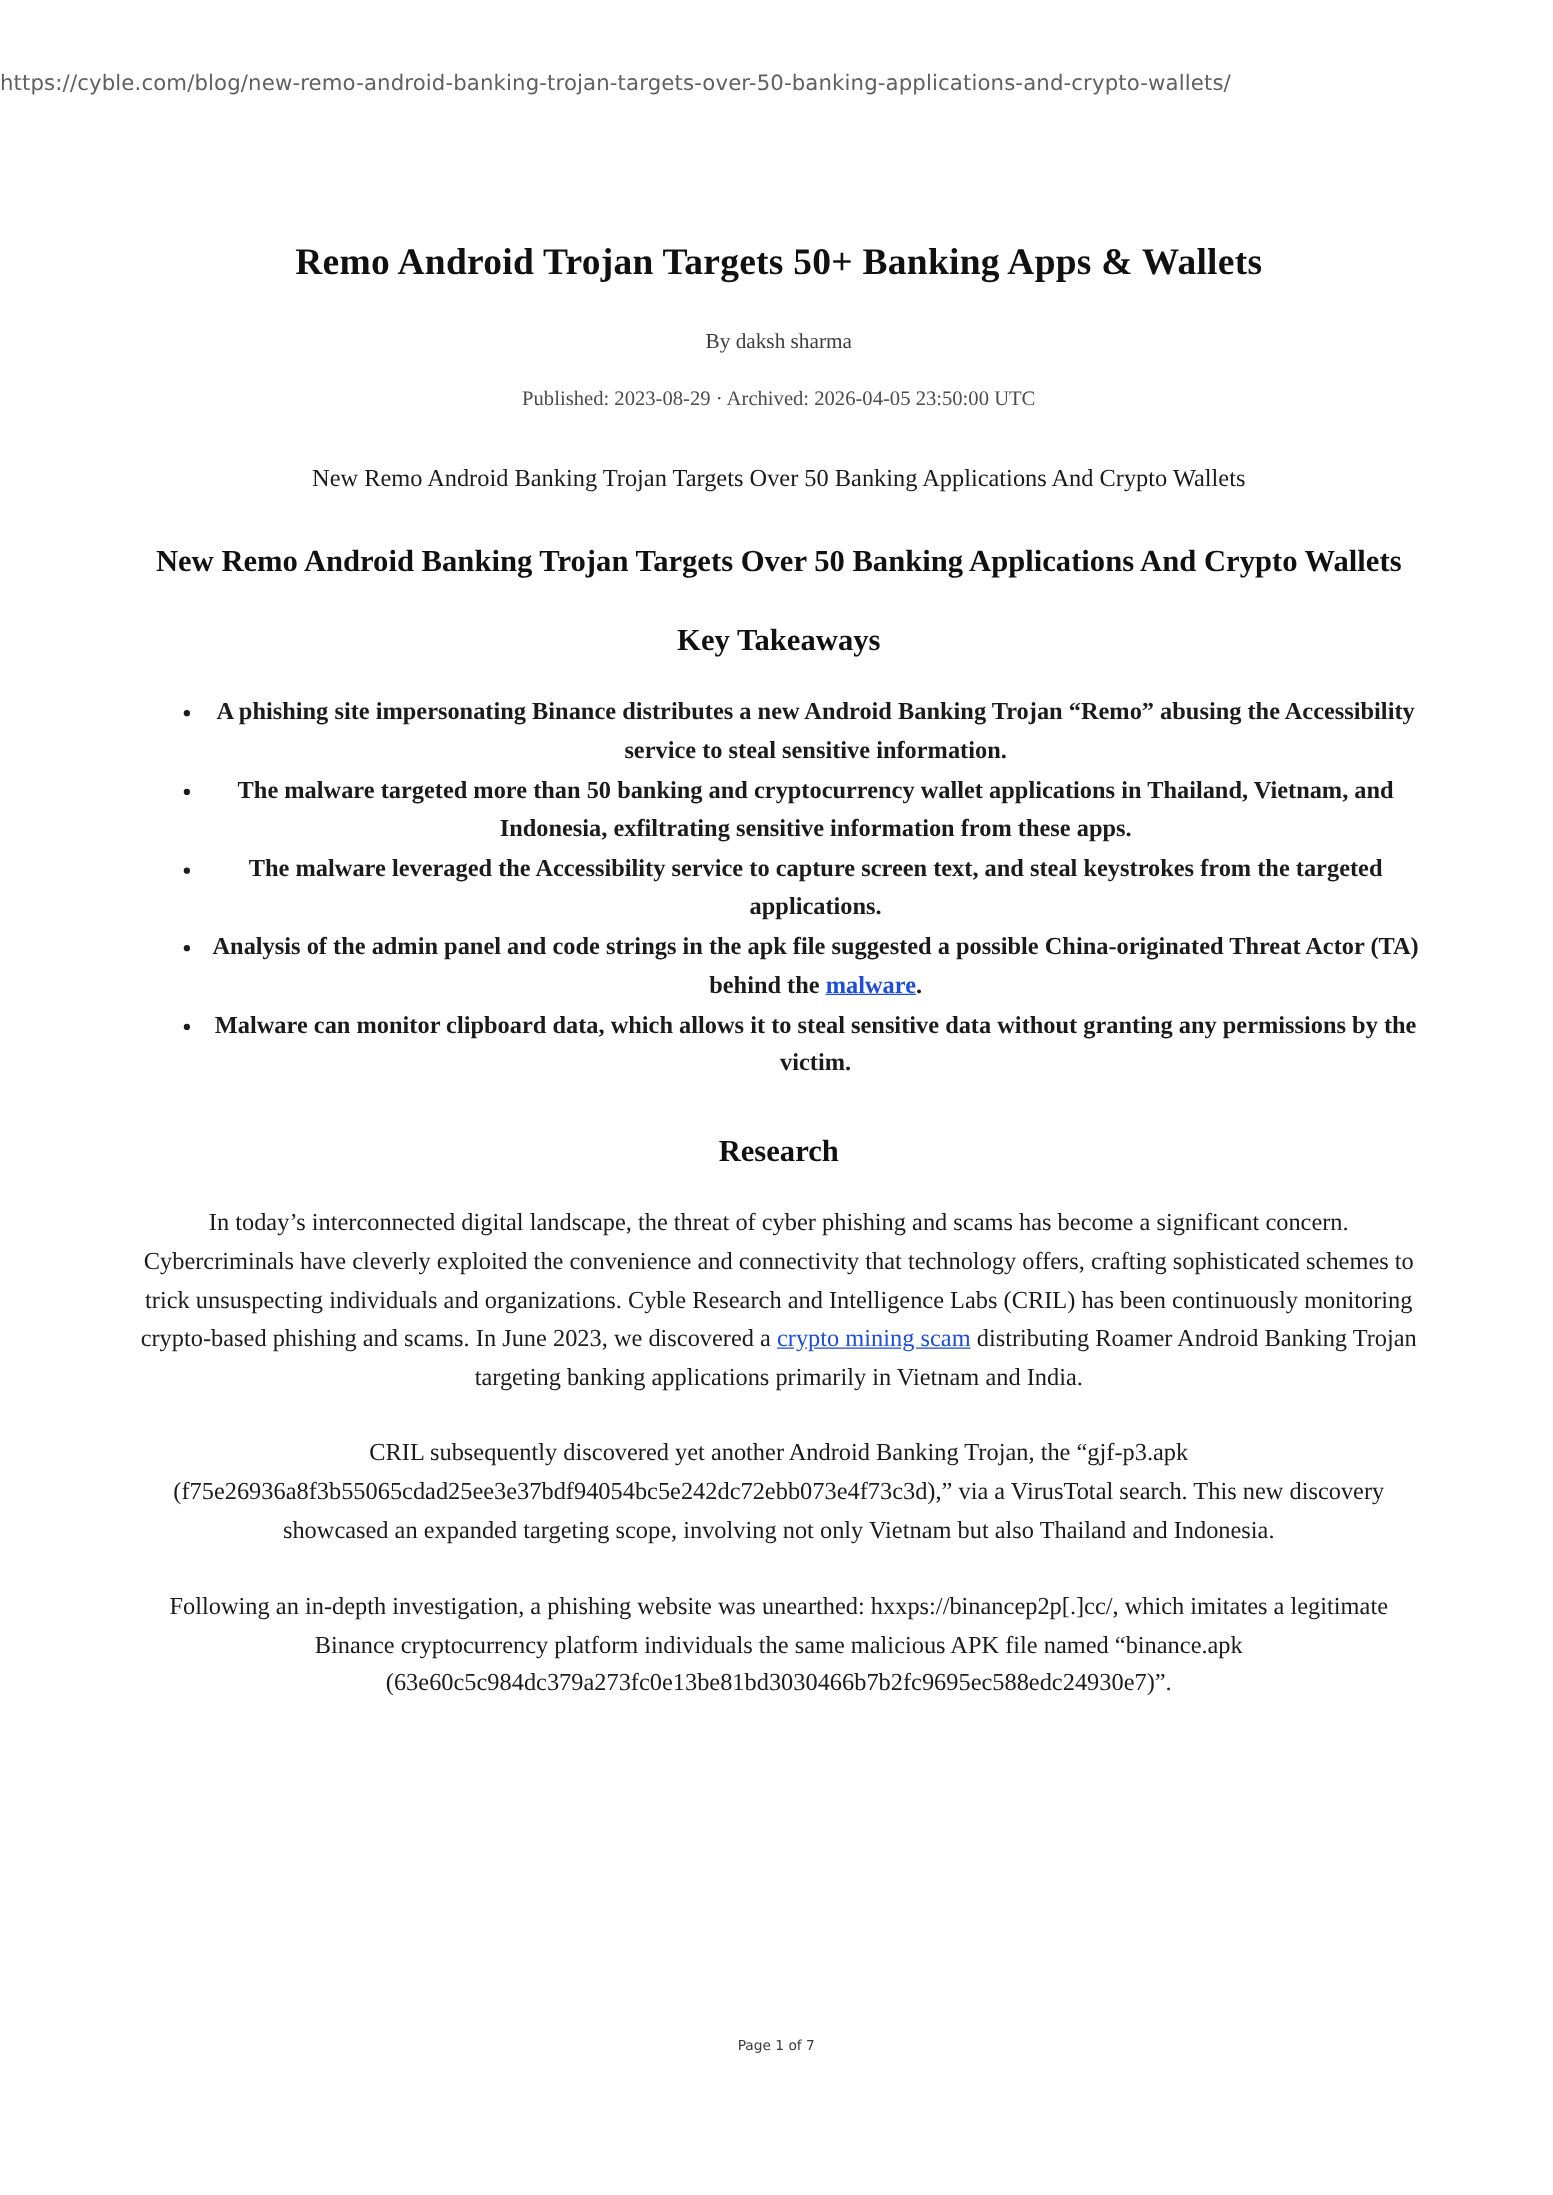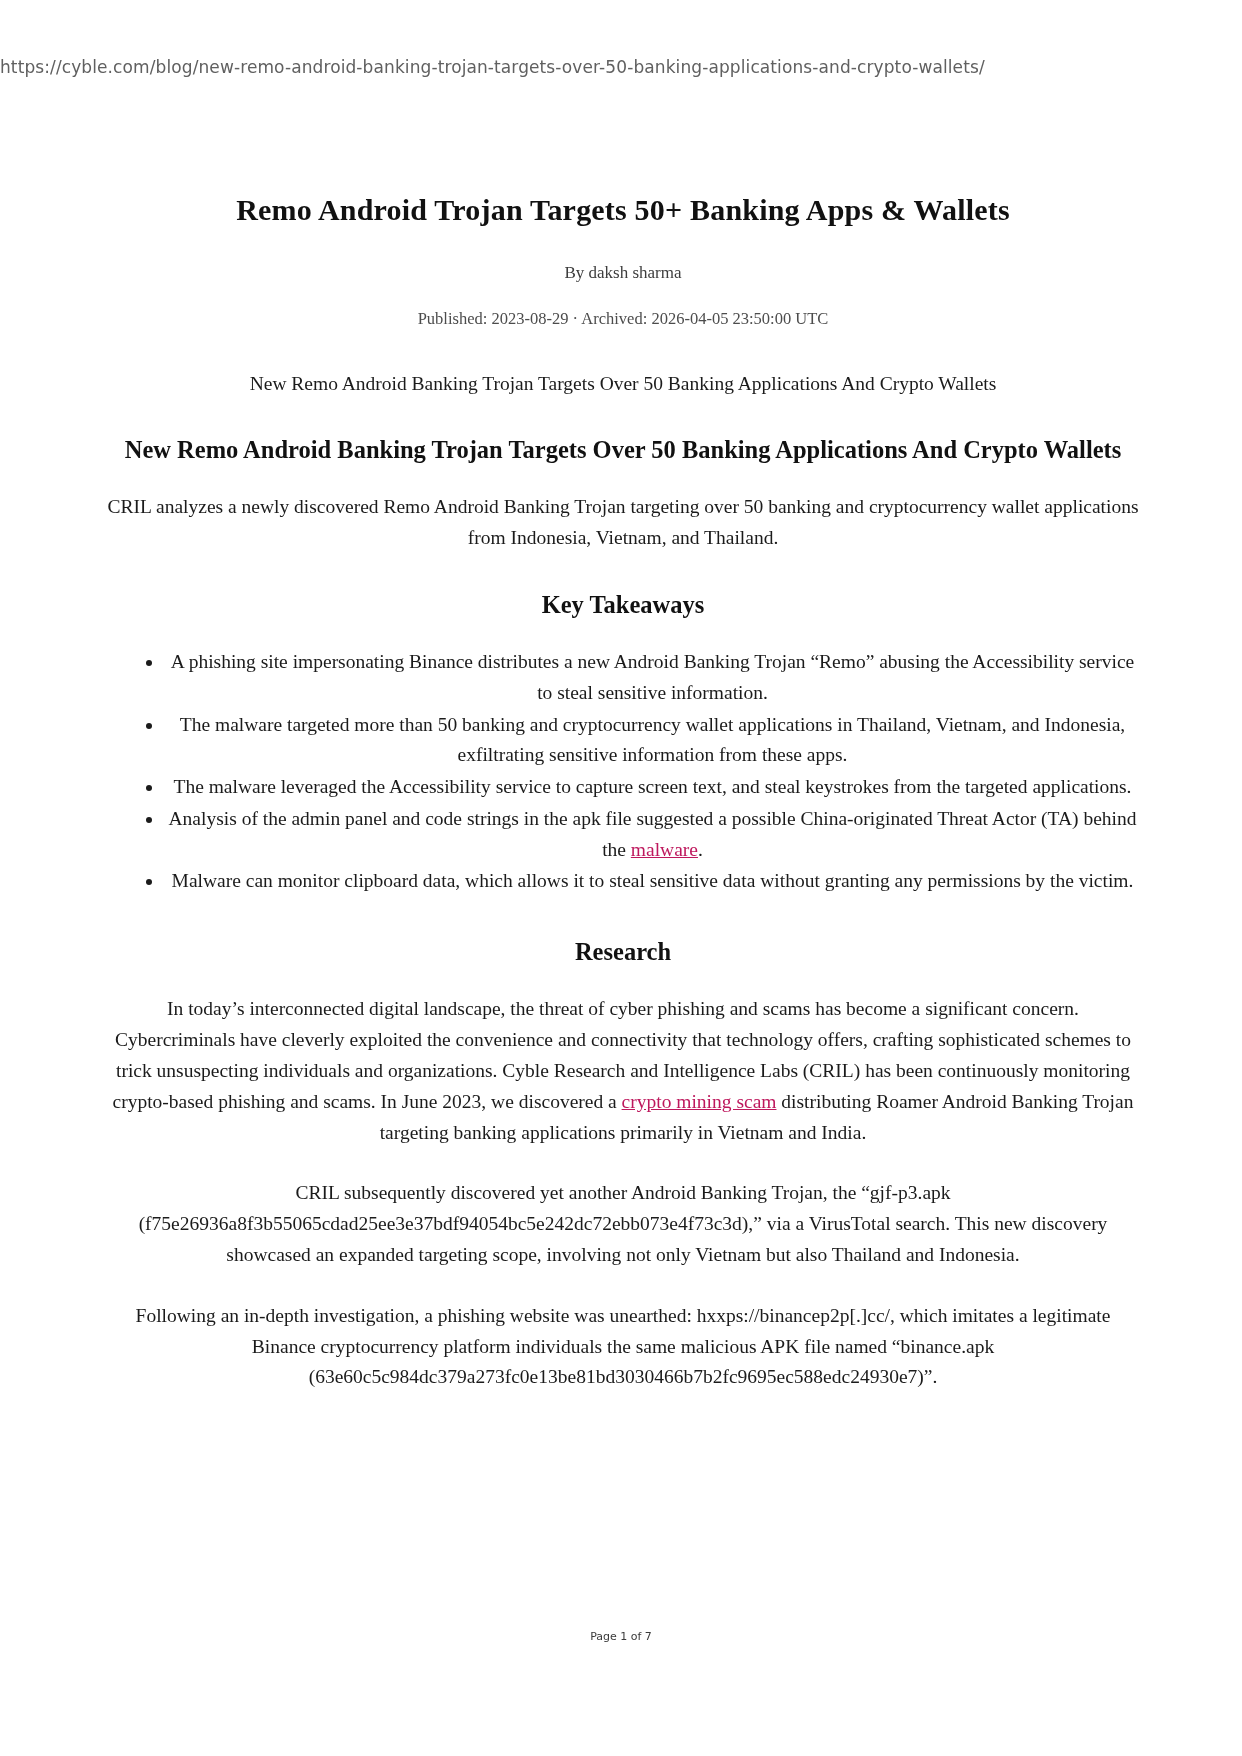--- a/index.html
+++ b/index.html
@@ -63,30 +63,31 @@
   p.body-text {
     font-size: 19.5px;
     line-height: 1.58;
     color: #1b1b1b;
     margin-bottom: 30px;
   }
   ul.takeaways {
     margin: 0 0 34px 0;
     padding-left: 57px;
     list-style: disc outside;
+    font-weight: bold;
   }
   ul.takeaways li {
     font-size: 19.5px;
     line-height: 1.58;
     color: #1b1b1b;
     padding-left: 2px;
     margin-bottom: 1px;
   }
   a.inline-link {
-    color: #be185d;
+    color: #1d4ed8;
     text-decoration: underline;
     cursor: pointer;
   }
   .footer {
     position: absolute;
     top: 1630px;
     left: 0;
     width: 100%;
     text-align: center;
     font-family: "DejaVu Sans", sans-serif;
@@ -106,21 +107,20 @@
     <h1 class="article-title">Remo Android Trojan Targets 50+ Banking Apps &amp; Wallets</h1>
 
     <p class="byline">By daksh sharma</p>
 
     <p class="meta">Published: 2023-08-29 · Archived: 2026-04-05 23:50:00 UTC</p>
 
     <p class="subtitle">New Remo Android Banking Trojan Targets Over 50 Banking Applications And Crypto Wallets</p>
 
     <h2 class="section-heading">New Remo Android Banking Trojan Targets Over 50 Banking Applications And Crypto Wallets</h2>
 
-    <p class="body-text">CRIL analyzes a newly discovered Remo Android Banking Trojan targeting over 50 banking and cryptocurrency wallet applications from Indonesia, Vietnam, and Thailand.</p>
 
     <h2 class="section-heading">Key Takeaways</h2>
 
     <ul class="takeaways">
       <li>
         <span>A phishing site impersonating Binance distributes a new Android Banking Trojan “Remo” abusing the Accessibility service to steal sensitive information.</span>
       </li>
       <li>
         <span>The malware targeted more than 50 banking and cryptocurrency wallet applications in Thailand, Vietnam, and Indonesia, exfiltrating sensitive information from these apps.</span>
       </li>

